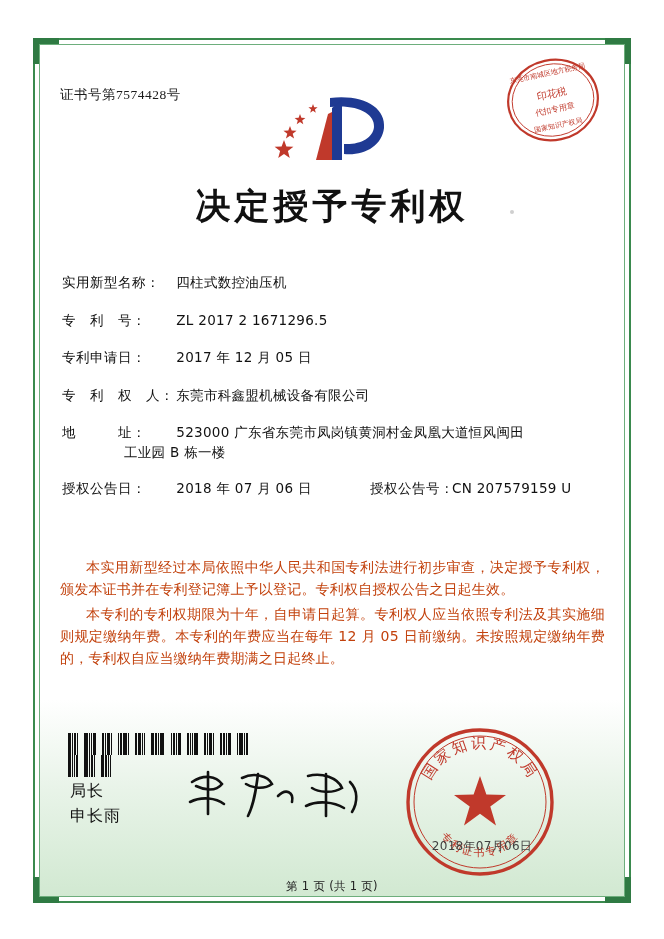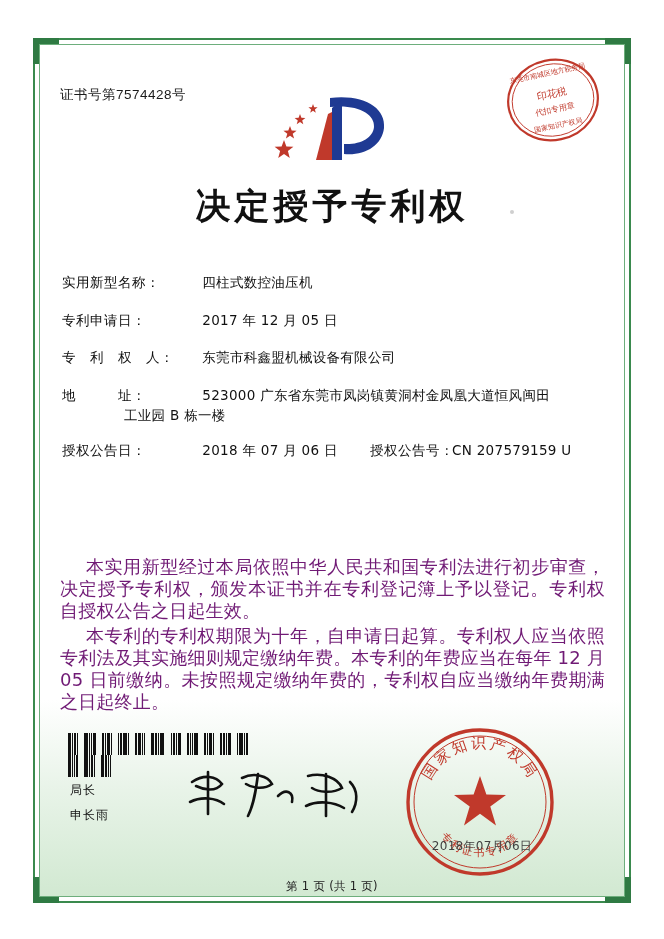--- a/index.html
+++ b/index.html
@@ -56,21 +56,21 @@
     height: 196px;
     background: linear-gradient(to bottom, rgba(221,236,220,0) 0%, rgba(214,234,214,0.55) 45%, rgba(198,227,198,0.8) 100%);
     pointer-events: none;
   }
 
   
   .cert-no {
     position: absolute;
     left: 60px;
     top: 86px;
-    font-family: Liberation Sans, sans-serif;
+    font-family: Liberation Serif, serif;
     font-size: 13.5px;
     color: #1a1a1a;
     letter-spacing: 0.5px;
   }
 
   
   .logo {
     position: absolute;
     left: 272px;
     top: 88px;
@@ -137,21 +137,20 @@
     display: inline-block;
     width: 110px;
     vertical-align: top;
     white-space: pre;
     letter-spacing: 0.5px;
   }
   .fvalue {
     display: inline-block;
     vertical-align: top;
     letter-spacing: 0.3px;
-    margin-left: 26px;
   }
   .fvalue.mono {
     font-family: "DejaVu Sans", sans-serif;
   }
   .addr-line2 {
     margin-left: 62px;
     display: block;
     letter-spacing: 0.3px;
   }
   .frow.split .right-label {
@@ -168,23 +167,23 @@
   }
 
   
   .paras {
     position: absolute;
     left: 60px;
     top: 556px;
     width: 545px;
   }
   .para {
-    font-size: 18px;
+    font-size: 14px;
     line-height: 22px;
-    color: #701a75;
+    color: #c2410c;
     text-indent: 26px;
     text-align: justify;
     margin: 0 0 3px 0;
     letter-spacing: 0.2px;
   }
 
   
   .barcode {
     position: absolute;
     left: 68px;
@@ -198,21 +197,21 @@
     background: #111;
     margin-right: 1px;
     vertical-align: top;
   }
 
   
   .sig-labels {
     position: absolute;
     left: 70px;
     top: 778px;
-    font-size: 12px;
+    font-size: 16px;
     line-height: 25px;
     color: #111;
     letter-spacing: 1px;
   }
   .signature {
     position: absolute;
     left: 182px;
     top: 762px;
     width: 190px;
     height: 66px;
@@ -289,20 +288,24 @@
   <div class="speck"></div>
 
   <div class="fields">
 
     <div class="frow">
       <span class="flabel">实用新型名称：</span>
       <span class="fvalue">四柱式数控油压机</span>
     </div>
 
 
+    <div class="frow">
+      <span class="flabel">专　利　号：</span>
+      <span class="fvalue mono">ZL 2017 2 1671296.5</span>
+    </div>
 
     <div class="frow">
       <span class="flabel">专利申请日：</span>
       <span class="fvalue">2017 年 12 月 05 日</span>
     </div>
 
     <div class="frow">
       <span class="flabel">专　利　权　人：</span>
       <span class="fvalue">东莞市科鑫盟机械设备有限公司</span>
     </div>

